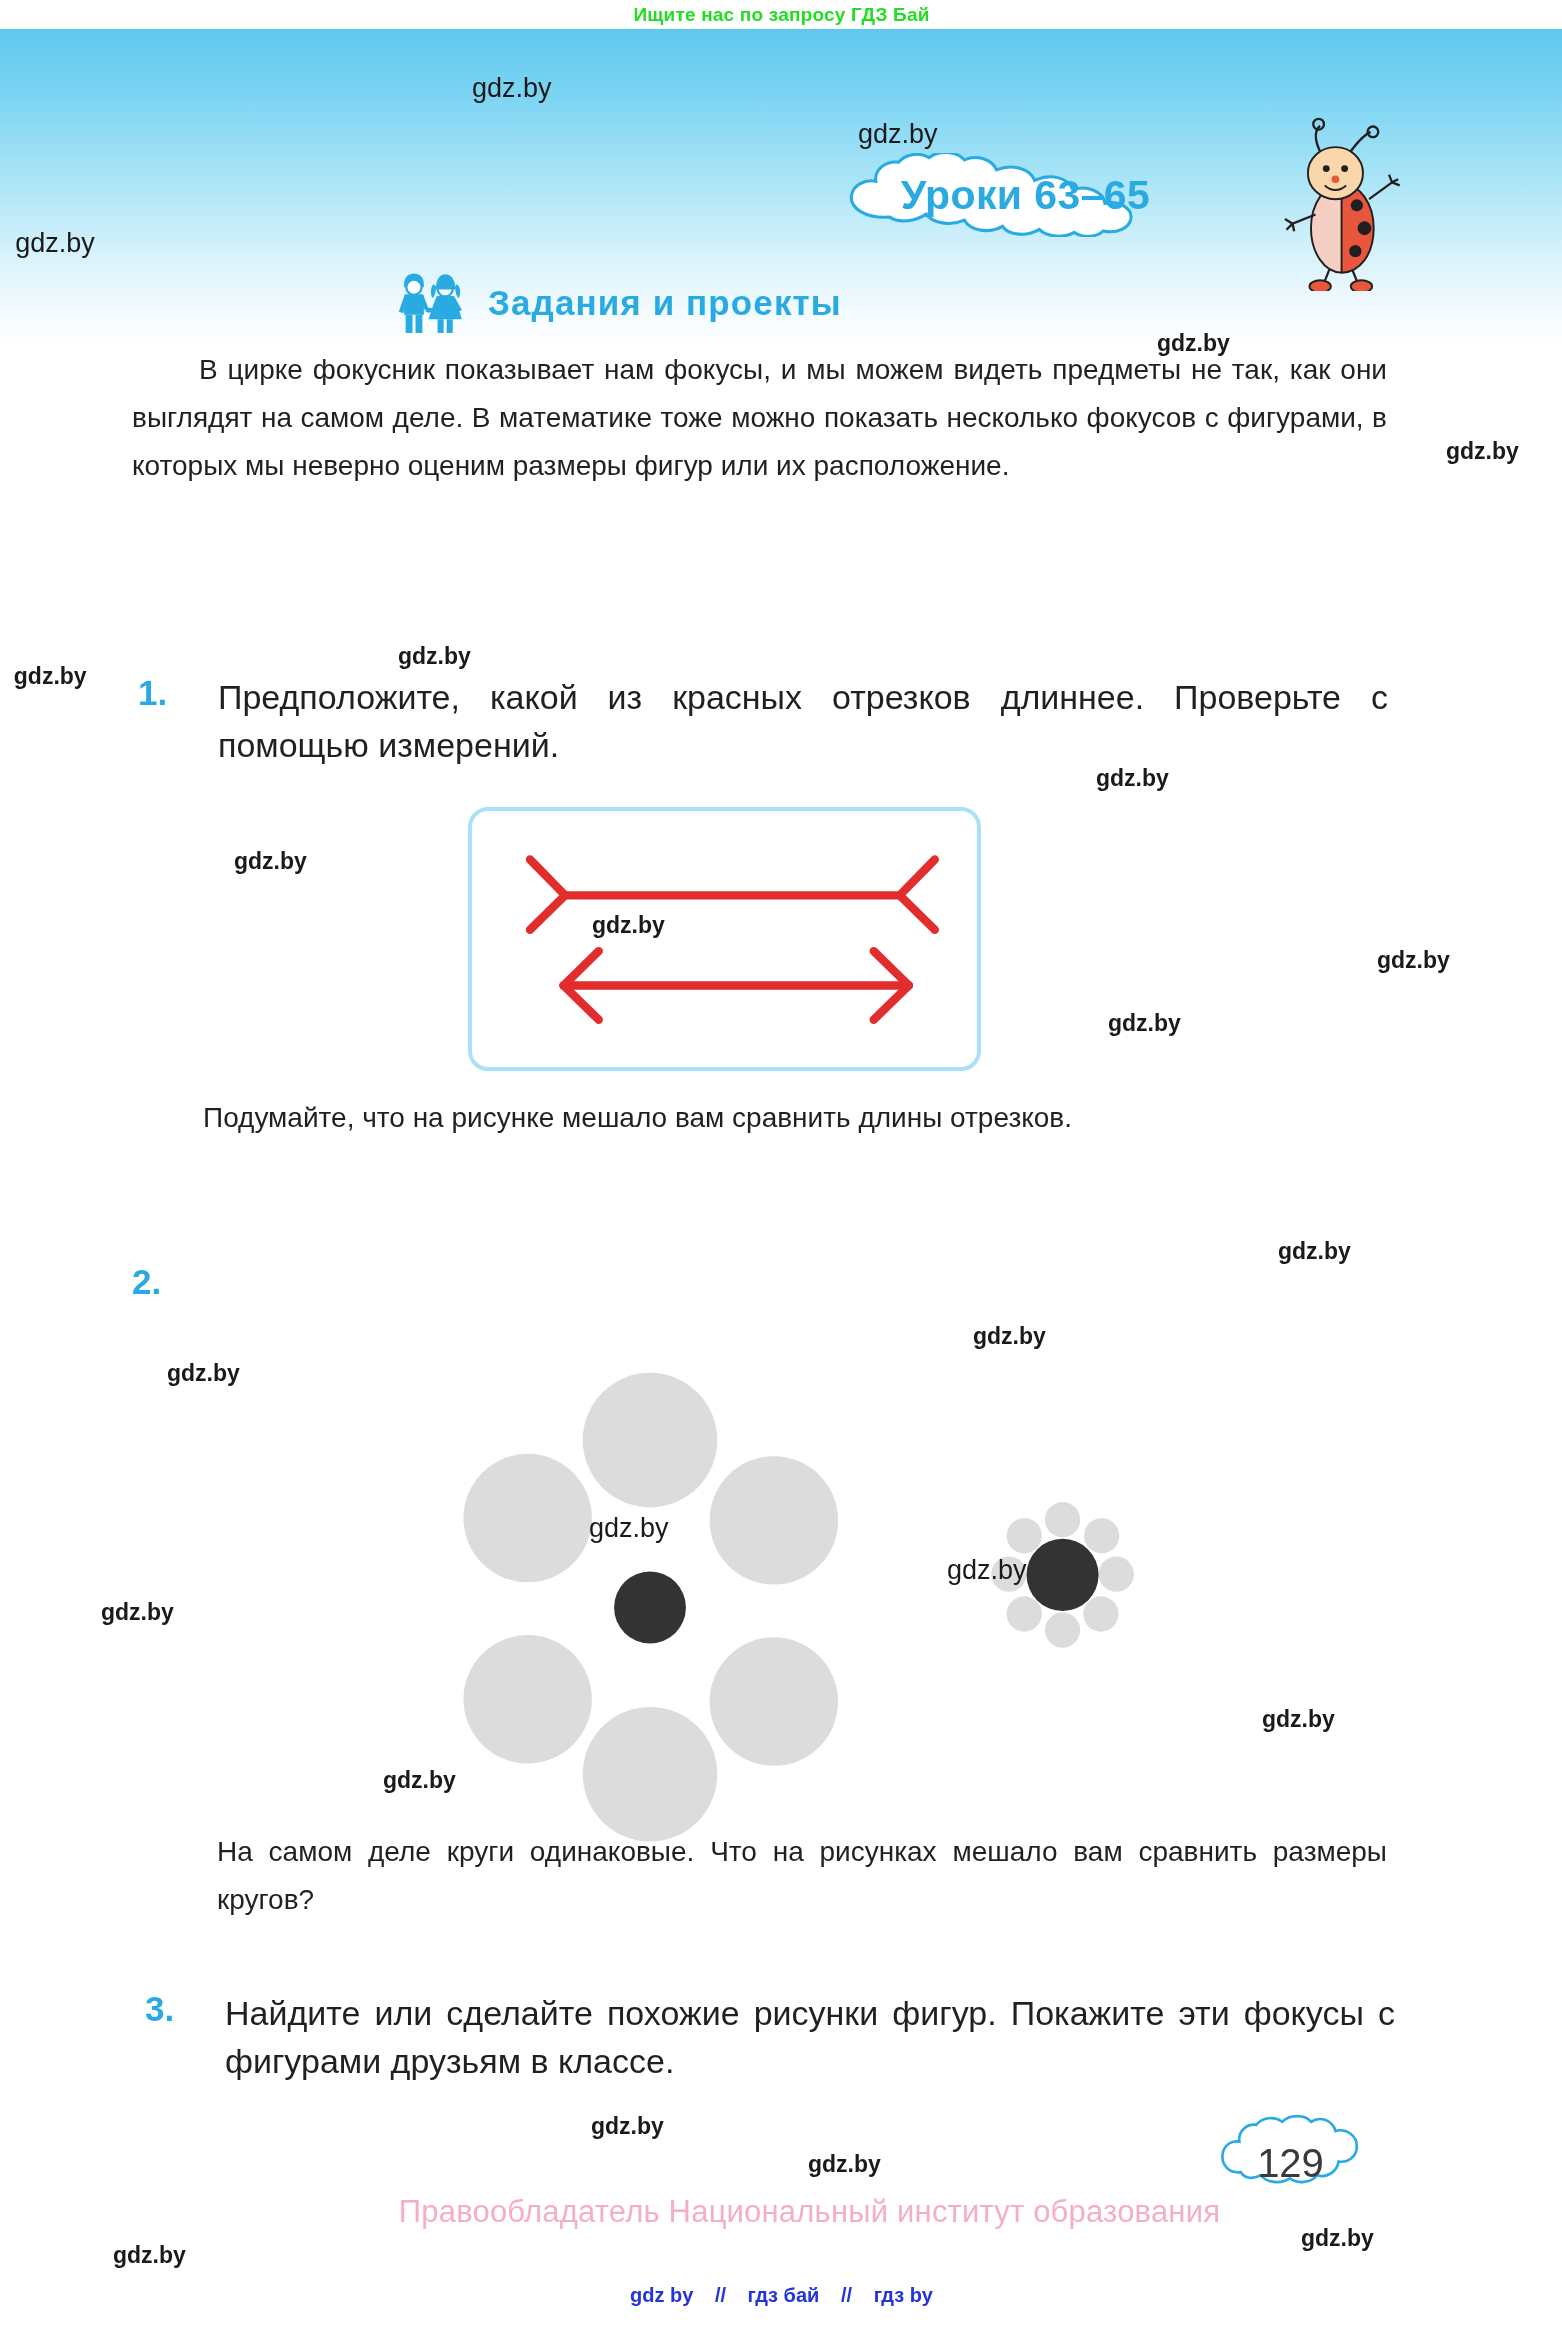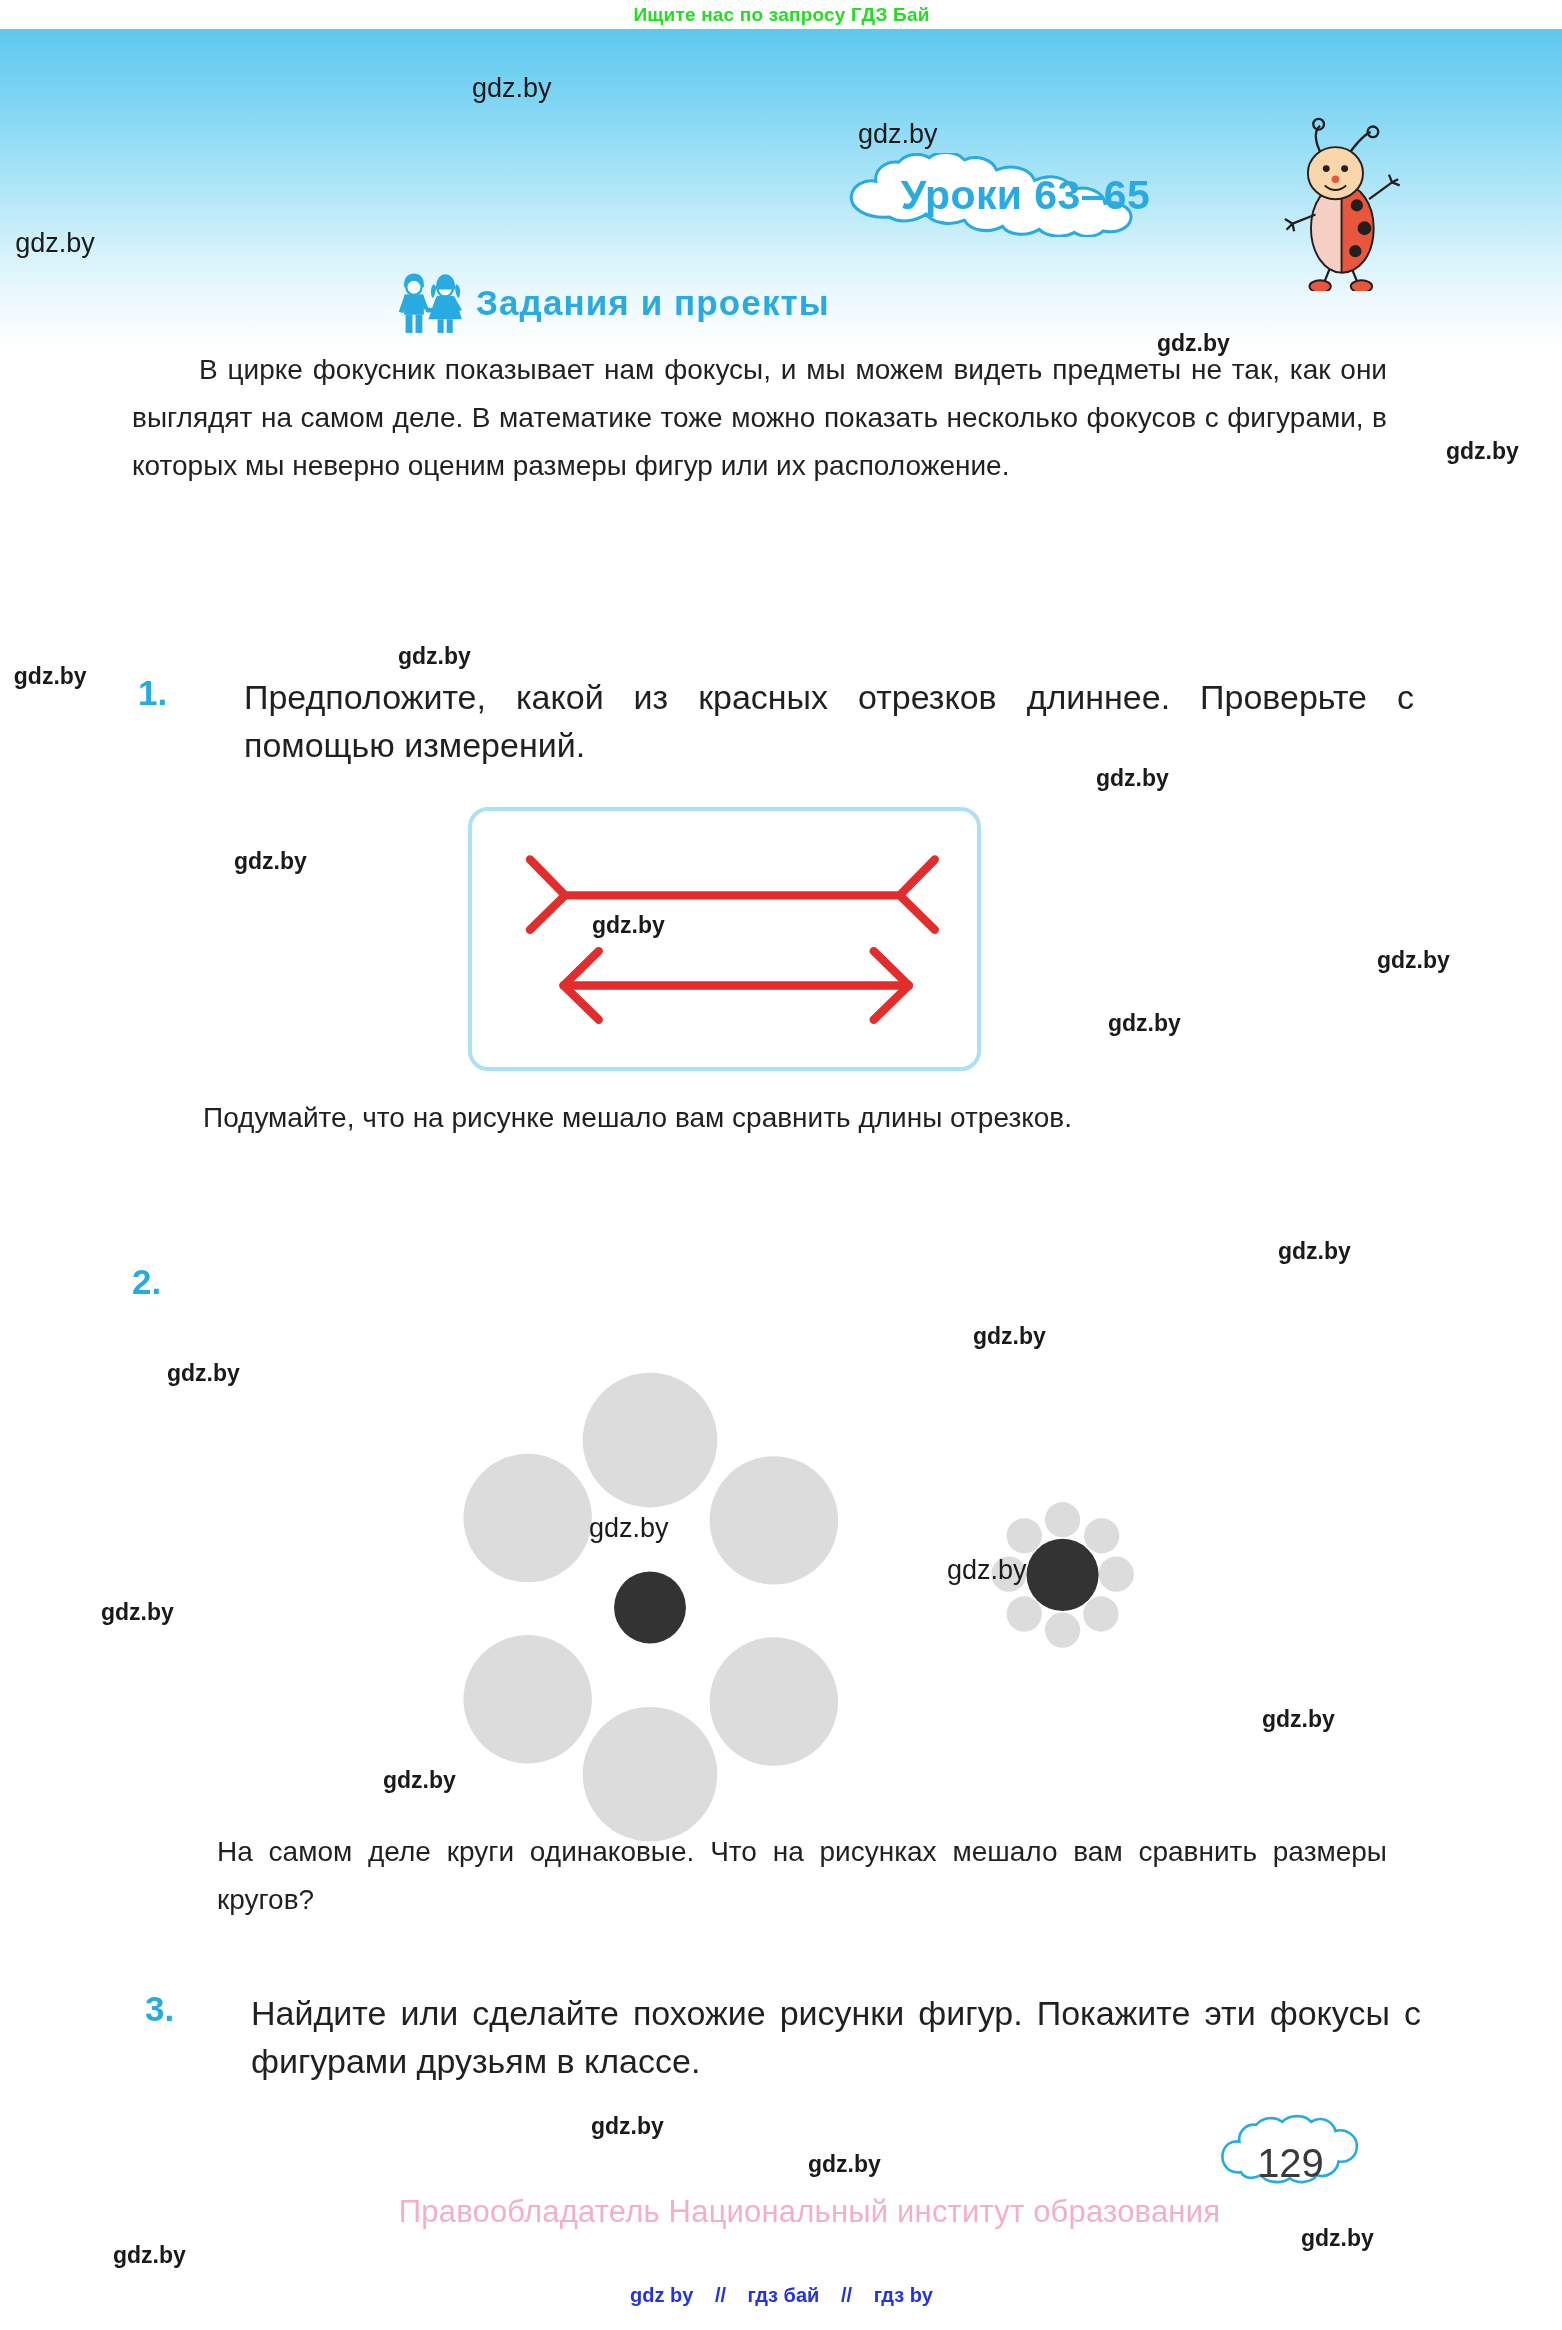--- a/index.html
+++ b/index.html
@@ -43,21 +43,21 @@
     display:flex;align-items:center;justify-content:center;
     color:#29abe2;font-size:41px;font-weight:bold;letter-spacing:0.4px;
   }
 
   
   .ladybug{position:absolute;left:1262px;top:115px;width:153px;height:176px;z-index:13;}
 
   
   .section-head{
     position:absolute;left:398px;top:272px;height:61px;z-index:14;
-    display:flex;align-items:center;gap:8px;
+    display:flex;align-items:center;gap:20px;
   }
   .kids-icon{width:70px;height:61px;display:block;}
   .section-title{
     color:#29abe2;font-size:35px;font-weight:bold;letter-spacing:1.1px;
     white-space:nowrap;
   }
 
   
   .content{position:absolute;left:0;top:0;width:1563px;height:2330px;z-index:15;}
   .para{
@@ -70,21 +70,21 @@
   .para.after1{left:203px;top:1094px;width:1170px;}
   .para.after2{left:217px;top:1828px;width:1170px;}
 
   .task{position:absolute;display:block;}
   .task .num{
     position:absolute;left:0;top:0;color:#29abe2;font-size:35px;font-weight:bold;
   }
   .task .body{
     position:absolute;left:80px;top:0;width:1170px;
     font-size:34px;line-height:48px;color:#231f20;
-    text-align:justify;text-align-last:left;margin-left:26px;
+    text-align:justify;text-align-last:left;
   }
   #task1{left:138px;top:673px;width:1255px;height:107px;}
   #task2{left:132px;top:1262px;width:1255px;height:107px;}
   #task3{left:145px;top:1989px;width:1255px;height:107px;}
 
   
   .ml-box{
     position:absolute;left:468px;top:807px;width:505px;height:256px;
     border:4.6px solid #ace0f7;border-radius:20px;background:#ffffff;z-index:16;
   }

